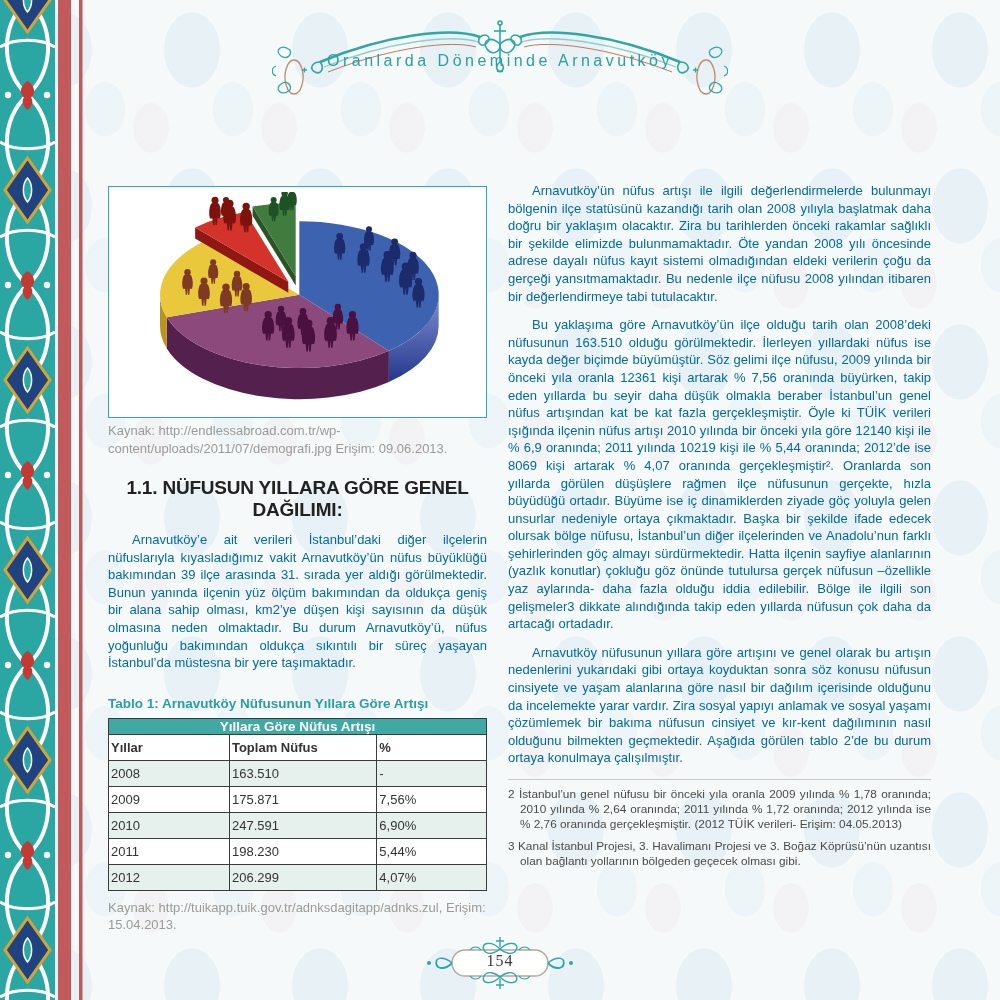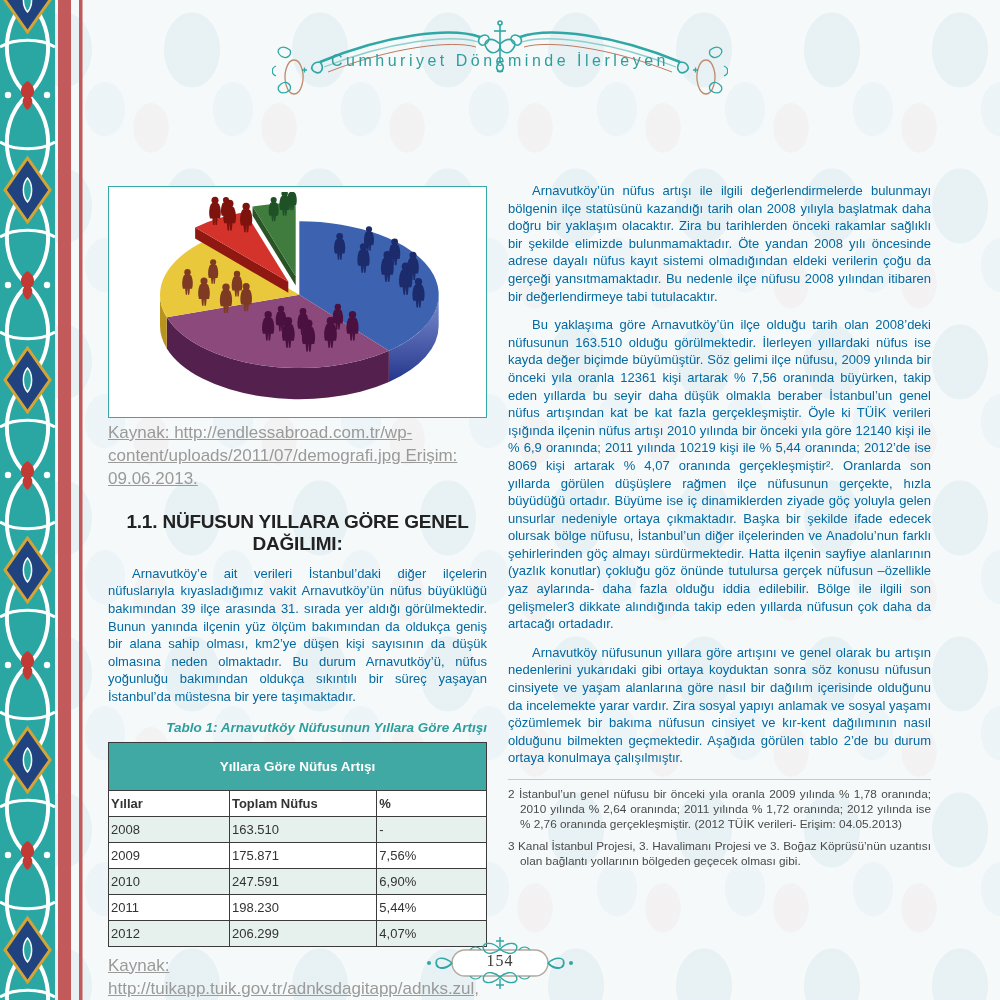--- a/index.html
+++ b/index.html
@@ -24,31 +24,31 @@
     color:#2e9e9c;font-size:16px;font-weight:500;letter-spacing:3.5px;
   }
   
   .col-left{position:absolute;left:108px;top:186px;width:379px;}
   .col-right{position:absolute;left:508px;top:182px;width:423px;}
   
   .fig-frame{box-sizing:border-box;width:100%;height:232px;background:#ffffff;
     border:1px solid #35a8a5;padding:5px;}
   .fig-frame svg{width:100%;height:100%;display:block;}
   .fig-caption{margin-top:9px;color:#c03a2b;font-size:12.5px;font-weight:bold;}
-  .fig-source{margin-top:4px;color:#9a9a98;font-size:17px;line-height:1.35;text-decoration:underline;}
+  .fig-source{margin-top:4px;color:#9a9a98;font-size:13px;line-height:1.35;}
   
   h2.section-heading{margin:20px 0 0 0;font-size:19px;font-weight:bold;color:#222;
     text-align:center;letter-spacing:-0.2px;}
   p.body-par{margin:10px 0 0 0;font-size:13px;line-height:17.6px;text-align:justify;
     text-indent:24px;color:#0369a1;}
   
-  .table-title{margin-top:14px;text-align:right;color:#2e9e9c;font-weight:bold;font-size:13.5px;font-style:italic;}
+  .table-title{margin-top:24px;text-align:left;color:#2e9e9c;font-weight:bold;font-size:13.5px;}
   table.pop-table{margin-top:7px;width:100%;border-collapse:collapse;font-size:13px;color:#333;}
   table.pop-table td{border:1px solid #3b3b3b;padding:5px 2px;}
-  tr.band td{background:#41a9a3;color:#ffffff;font-weight:bold;text-align:center;font-size:13.5px;padding:16px;}
+  tr.band td{background:#41a9a3;color:#ffffff;font-weight:bold;text-align:center;font-size:13.5px;padding:0;}
   tr.cols td{background:#ffffff;font-weight:bold;}
   tr.row-a td{background:#e6f1ed;}
   tr.row-b td{background:#ffffff;}
   .col-year{width:32%;} .col-pop{width:39%;} .col-pct{width:29%;}
   
   .col-right p.body-par{font-size:13px;line-height:17.6px;margin:0 0 11px 0;}
   .fn-rule{margin-top:12px;border-top:1px solid #c9c9c9;width:100%;}
   .footnote{margin-top:7px;font-size:11.8px;line-height:15px;color:#4a4a4a;
     padding-left:12px;text-indent:-12px;text-align:justify;}
   
@@ -110,21 +110,21 @@
       <g id="bracketL" stroke-width="1.3">
         <path d="M22,46 a9,17 0 1 0 0.1,0" stroke="#c08a6a"></path>
         <path d="M18,36 c-9,-7 -16,1 -9,6 c6,4 11,-1 9,-6" stroke="#2fa7a4"></path>
         <path d="M18,76 c-9,7 -16,-1 -9,-6 c6,-4 11,1 9,6" stroke="#2fa7a4"></path>
         <path d="M4,52 c-5,2 -5,8 0,10" stroke="#2fa7a4"></path>
         <path d="M30,56 h5 M32.5,53.5 v5" stroke="#2fa7a4"></path>
       </g>
       <use href="#bracketL" transform="translate(456,0) scale(-1,1)"></use>
     </g>
   </svg>
-  <div class="header-title">Cumhuriyet Döneminde İlerleyen</div>
+  <div class="header-title">Oranlarda Döneminde Arnavutköy</div>
 
   <div class="col-left">
 
     <div class="fig-frame">
       <svg viewBox="0 0 380 240" role="img">
         <defs>
           <linearGradient id="blueSide" x1="0" y1="0" x2="0" y2="1">
             <stop offset="0" stop-color="#7d8fd0"></stop>
               <stop offset="1" stop-color="#25378c"></stop>
           </linearGradient>

